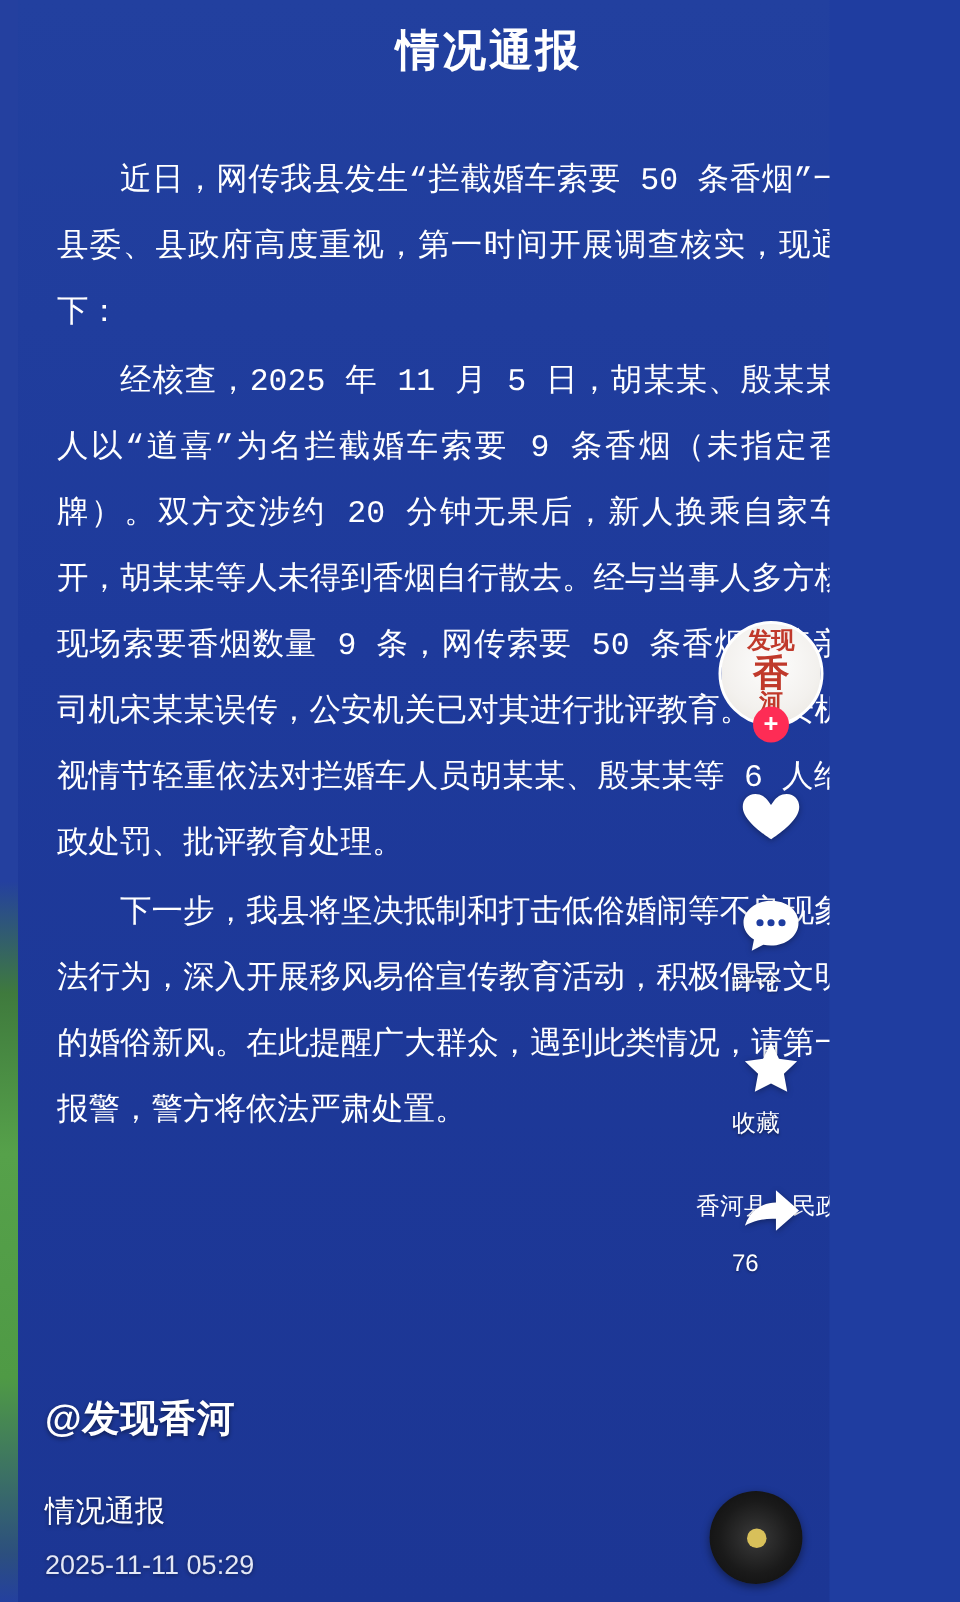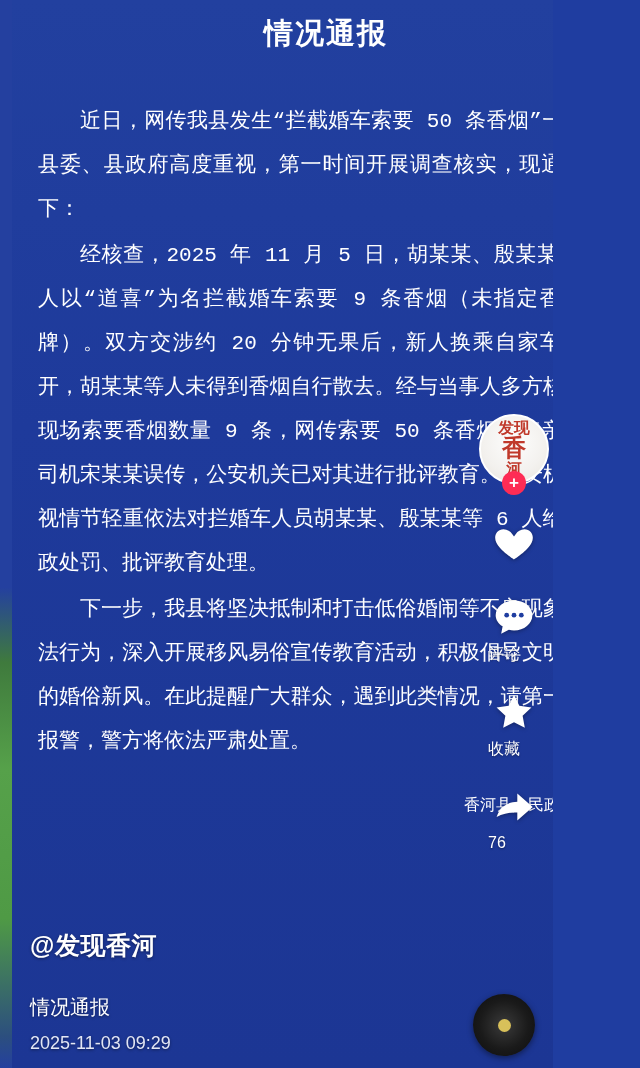--- a/index.html
+++ b/index.html
@@ -204,21 +204,21 @@
     </div>
 
     <div class="signature">
       <div>香河县人民政府</div>
     </div>
   </div>
 
   <div class="bottom-info">
     <div class="author">@发现香河</div>
     <div class="caption">情况通报</div>
-    <div class="timestamp">2025-11-03 09:29</div>
+    <div class="timestamp">2025-11-11 05:29</div>
   </div>
 
   <div class="rail">
 
     <div class="avatar-wrap">
       <div class="avatar">
         <div class="avatar-inner">
           <span>发现</span>
           <span class="big">香</span>
           <span>河</span>

